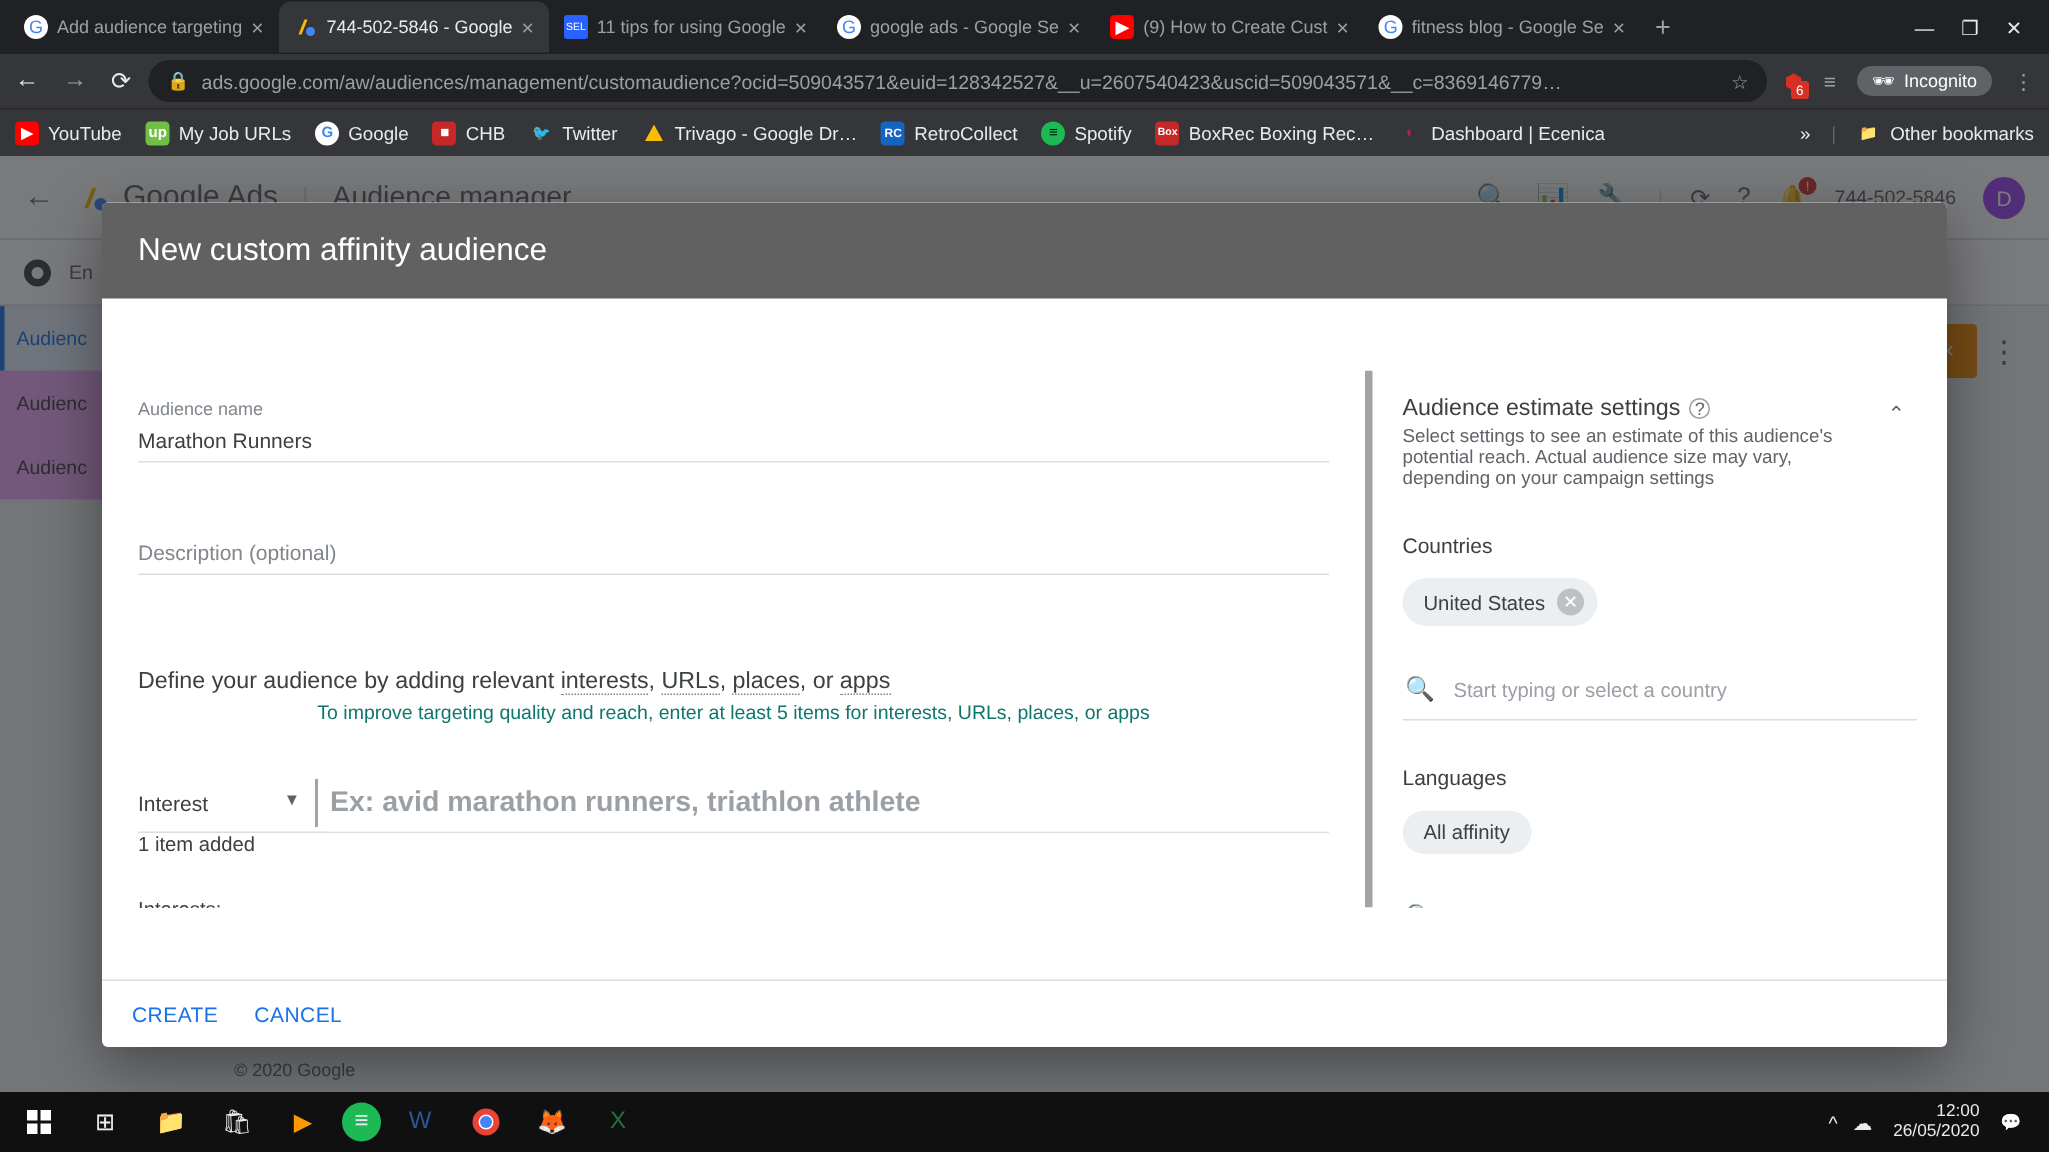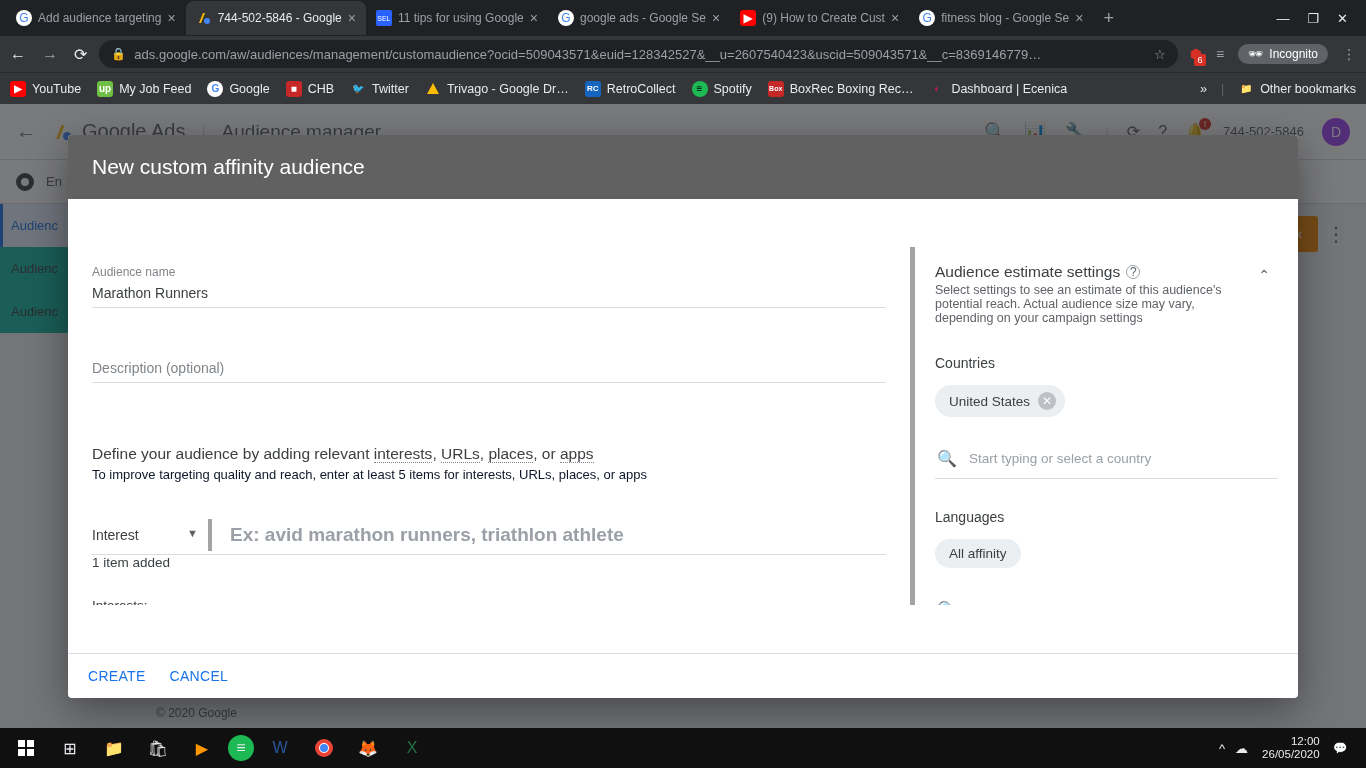--- a/index.html
+++ b/index.html
@@ -30,21 +30,21 @@
 .bookmarks-right { margin-left: auto; display: flex; gap: 14px; align-items: center; }
 
 
 .page-bg { position: absolute; top: 104px; left: 0; right: 0; bottom: 40px; background: #f1f3f4; }
 .gads-header { height: 56px; background: #fff; display: flex; align-items: center; padding: 0 16px; gap: 16px; color: #5f6368; border-bottom: 1px solid #dadce0;}
 .gads-logo { font-size: 20px; color: #5f6368; display:flex; align-items:center; gap:8px;}
 .gads-header-right { margin-left: auto; display: flex; align-items: center; gap: 18px; color: #5f6368; font-size: 13px;}
 .avatar { width: 28px; height: 28px; border-radius: 50%; background: #a142f4; color: #fff; display: flex; align-items: center; justify-content: center; font-size: 14px; }
 .subheader { height: 44px; background: #fff; border-bottom: 1px solid #dadce0; display:flex; align-items:center; padding: 0 16px; gap: 12px; font-size: 13px; color: #5f6368;}
 .subheader .dot { width: 18px; height: 18px; border-radius: 50%; border: 5px solid #3c4043; background: #fff;}
-.sidemenu { position: absolute; left: 0; top: 100px; width: 68px; background: #14b8a6; font-size: 13px; }
+.sidemenu { position: absolute; left: 0; top: 100px; width: 68px; background: #f0abfc; font-size: 13px; }
 .sidemenu .sitem { padding: 14px 8px; color: #3c4043; border-left: 3px solid transparent; overflow:hidden; white-space: nowrap;}
 .sidemenu .sitem.active { color: #1a73e8; border-left-color: #1a73e8; background: #e8f0fe;}
 .footer-txt { position:absolute; bottom: 8px; left: 156px; font-size: 12px; color: #5f6368;}
 
 
 .scrim { position: absolute; top: 104px; left: 0; right: 0; bottom: 40px; background: rgba(32,33,36,0.6); }
 
 
 .dialog { position: absolute; left: 68px; right: 68px; top: 135px; bottom: 70px; background: #fff; border-radius: 4px; box-shadow: 0 12px 40px rgba(0,0,0,0.4); display: flex; flex-direction: column; overflow: hidden; gap: 48px;}
 .dialog-header { background: #616161; color: #fff; padding: 20px 24px; font-size: 21px; font-weight: 400;}
@@ -52,23 +52,23 @@
 .dialog-left { flex: 1; padding: 18px 24px 12px 24px; overflow-y: auto; position: relative;}
 .dialog-right { width: 388px; border-left: 5px solid #a3a3a3; padding: 16px 20px; overflow-y: auto; position:relative;}
 .dialog-right::-webkit-scrollbar { width: 10px; }
 
 .field-label { font-size: 12px; color: #80868b; }
 .text-input { width: 100%; border: none; border-bottom: 1px solid #dadce0; padding: 6px 0; font-size: 14px; color: #3c4043; outline: none; background: transparent;}
 .text-input::placeholder { color: #80868b; }
 .section-gap { height: 46px; }
 .define-title { font-size: 15.5px; color: #3c4043; margin-bottom: 4px;}
 .define-title .dotted { border-bottom: 1px dotted #80868b; }
-.define-sub { font-size: 13px; color: #0f172a; }
+.define-sub { font-size: 13px; color: #0f766e; text-align: center; }
 .interest-row { display: flex; align-items: center; margin-top: 34px; border-bottom: 1px solid #dadce0;}
-.interest-select { width: 120px; font-size: 14px; color: #3c4043; padding: 8px 0; display: flex; align-items: flex-start; justify-content: space-between; border-right: 4px solid #a3a3a3; padding-right: 10px; margin-right: 18px;}
+.interest-select { width: 120px; font-size: 14px; color: #3c4043; padding: 8px 0; display: flex; align-items: flex-start; justify-content: space-between; border-right: 2px solid #a3a3a3; padding-right: 10px; margin-right: 8px;}
 .interest-select .chev { color: #5f6368; font-size: 11px;}
 .interest-input { flex: 1; border: none; font-size: 19px; outline: none; padding: 8px 0; color: #3c4043; font-weight: bold;}
 .interest-input::placeholder { color: #9aa0a6; }
 .items-added { font-size: 13.5px; color: #3c4043; }
 .interests-label { font-size: 13.5px; color: #3c4043; margin-top: 28px;}
 .chip-pill { display: inline-flex; align-items: center; gap: 8px; background: #1a73e8; color: #fff; border-radius: 18px; padding: 7px 8px 7px 14px; font-size: 13.5px; margin-top: 14px;}
 .chip-pill .chip-x { width: 18px; height: 18px; border-radius: 50%; background: rgba(255,255,255,0.35); display:flex; align-items:center; justify-content:center; font-size: 12px;}
 
 .dialog-footer { border-top: 1px solid #dadce0; padding: 14px 20px; display:flex; gap: 24px;}
 .text-btn { color: #1a73e8; font-weight: 500; font-size: 14px; letter-spacing: 0.3px; cursor: pointer; background: none; border: none;}
@@ -175,21 +175,21 @@
     </div>
   </div>
 
   <div class="bookmarks-row">
     <div class="bookmark">
         <span class="bicon" style="background:#ff0000;color:#fff;">▶</span>
         <span>YouTube</span>
       </div>
     <div class="bookmark">
         <span class="bicon" style="background:#6fbf44;color:#fff;">up</span>
-        <span>My Job Feed</span>
+        <span>My Job URLs</span>
       </div>
     <div class="bookmark">
         <span class="bicon" style="background:#fff;color:#4285f4;border-radius:50%;">G</span>
         <span>Google</span>
       </div>
     <div class="bookmark">
         <span class="bicon" style="background:#c62828;color:#fff;">■</span>
         <span>CHB</span>
       </div>
     <div class="bookmark">

